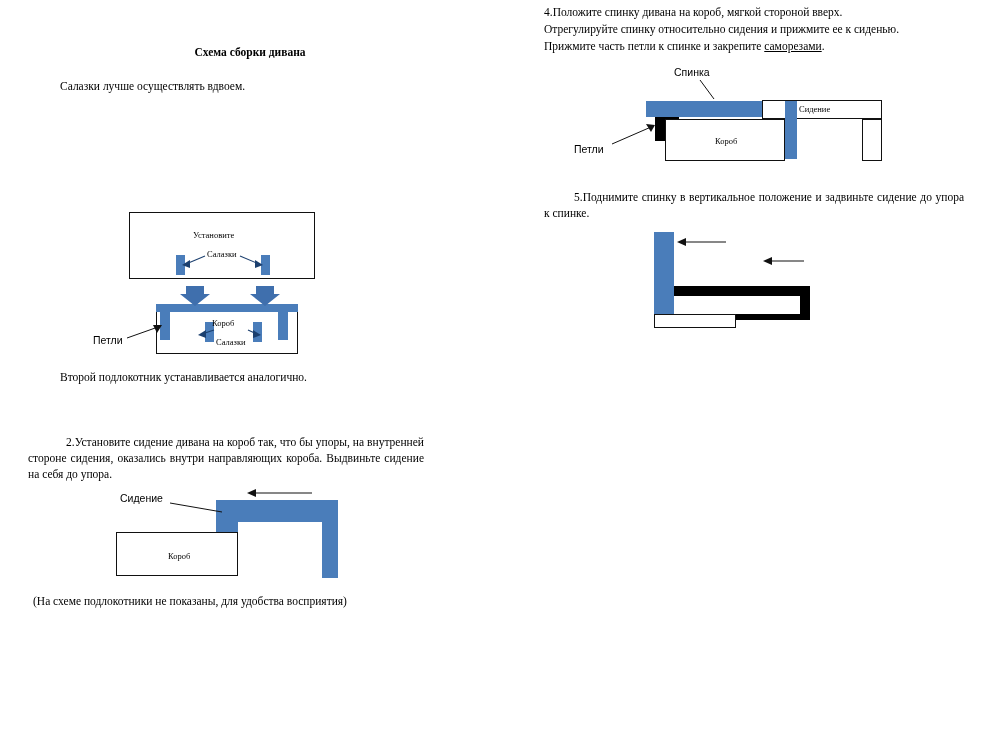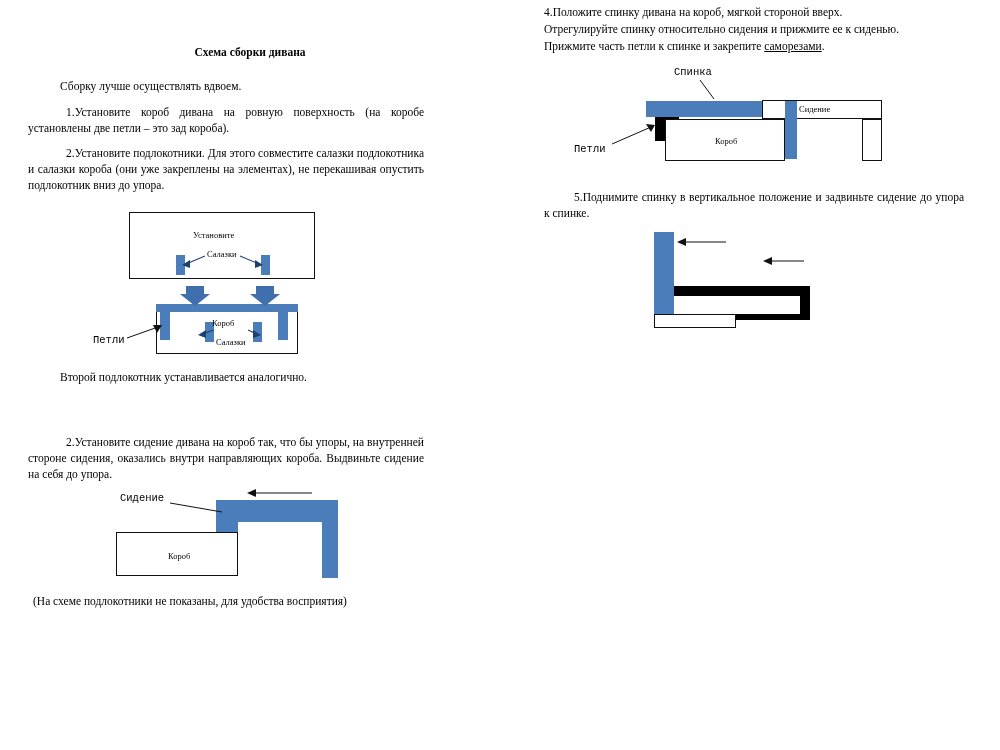--- a/index.html
+++ b/index.html
@@ -78,21 +78,21 @@
   .lbl {
     position: absolute;
     font-size: 8.5px;
     font-family: "Liberation Serif", serif;
     color: #000000;
     white-space: nowrap;
   }
   .lbl-md {
     position: absolute;
     font-size: 10.5px;
-    font-family: Liberation Mono, monospace;
+    font-family: Liberation Sans, sans-serif;
     color: #000000;
     white-space: nowrap;
   }
   svg.overlay {
     position: absolute;
     left: 0;
     top: 0;
     overflow: visible;
     pointer-events: none;
   }
@@ -102,25 +102,23 @@
 </style>
 </head>
 <body>
 
 <div class="page">
 
   <div class="col-left">
 
     <div class="doc-title">Схема сборки дивана</div>
 
-    <div class="para" style="left:60px; top:36px; width:390px;">Сборку лучше осуществлять вдвоем.</div>
-
-    <div class="para" style="left:28px; top:62px; width:396px; text-indent:38px;">1.Установите короб дивана на ровную поверхность (на коробе установлены две петли – это зад короба).</div>
-
-    <div class="para" style="left:28px; top:103px; width:396px; text-indent:38px;">2.Установите подлокотники. Для этого совместите салазки подлокотника и салазки короба (они уже закреплены на элементах), не перекашивая опустить подлокотник вниз до упора.</div>
+    <div class="para" style="left:60px; top:36px; width:390px;">Салазки лучше осуществлять вдвоем.</div>
+
+
 
     <div class="dg" style="left:0; top:0; width:500px; height:360px;">
 
       <div class="box-outline" style="left:129px; top:170px; width:186px; height:67px;"></div>
       <div class="lbl" style="left:193px; top:188px;">Установите</div>
       <div class="lbl" style="left:207px; top:207px;">Салазки</div>
 
       <div class="blue" style="left:176px; top:213px; width:9px; height:20px;"></div>
       <div class="blue" style="left:261px; top:213px; width:9px; height:20px;"></div>
 

